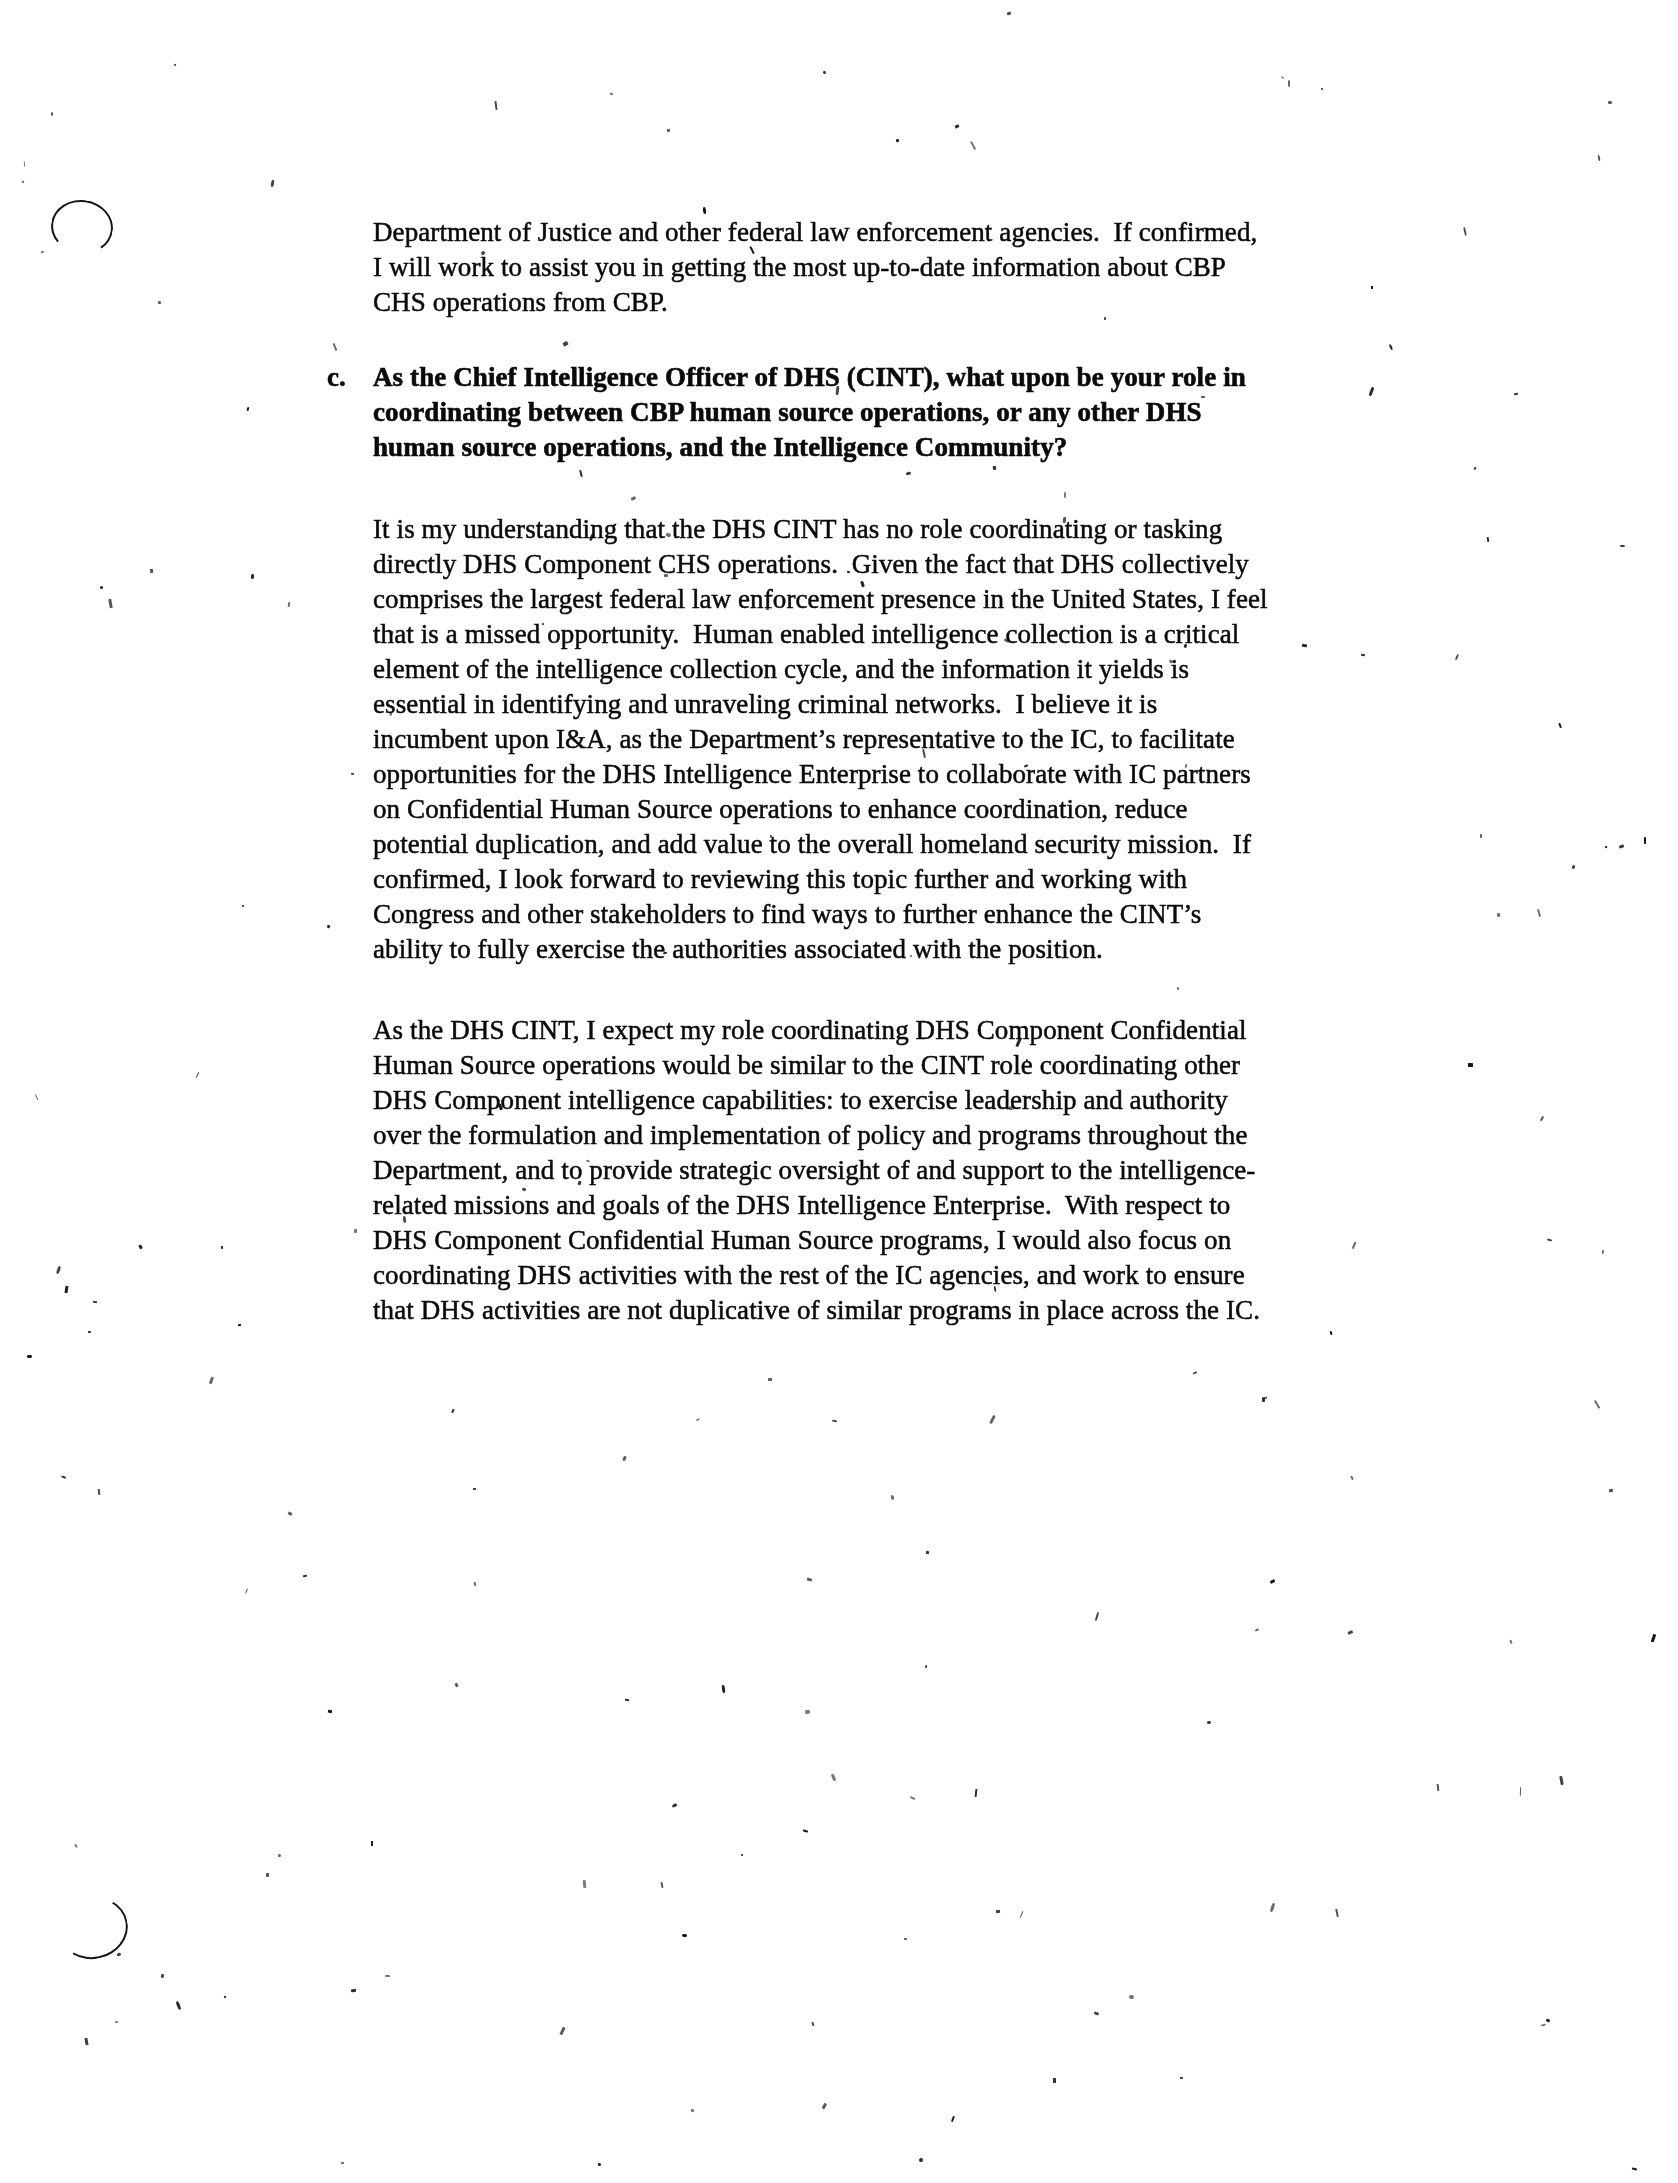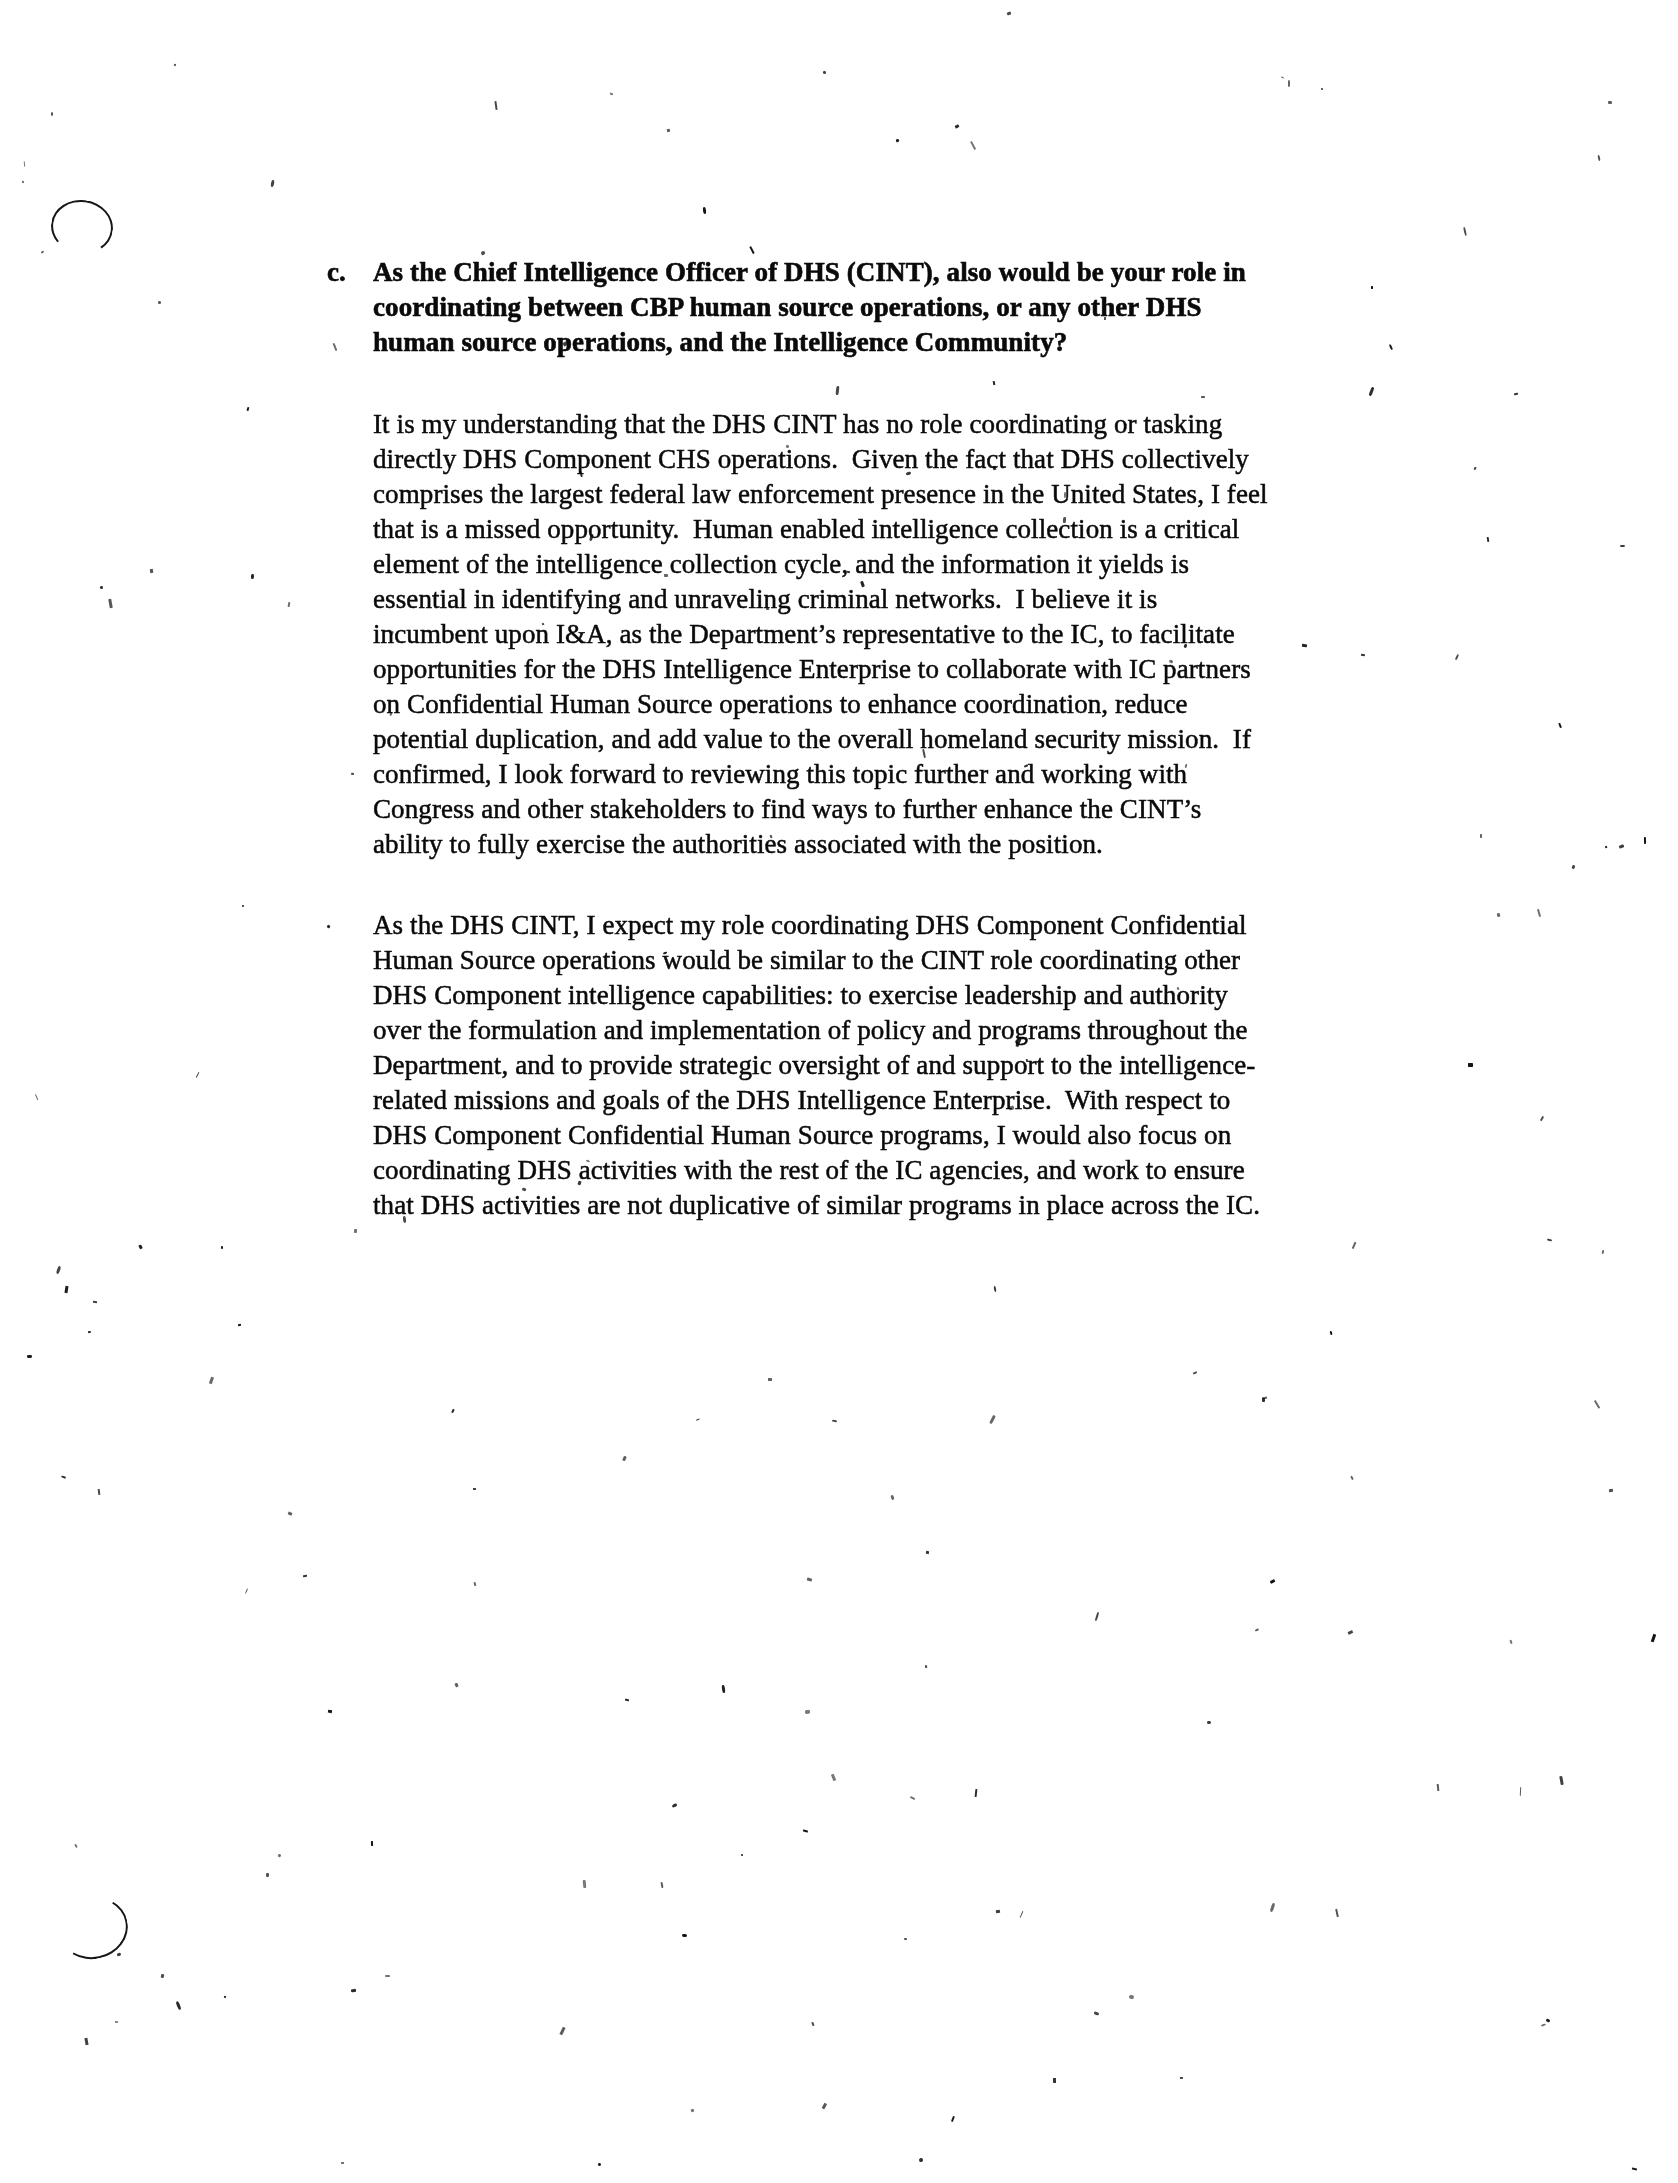--- a/index.html
+++ b/index.html
@@ -265,24 +265,27 @@
       <div class="speck" style="left: 1520px; top: 1787px; width: 1.4px; height: 8.6px; border-radius: 21%; transform: rotate(3deg); opacity: 0.71;"></div>
       <div class="speck" style="left: 1546px; top: 2019px; width: 4px; height: 3px; border-radius: 46%; transform: rotate(19deg); opacity: 0.95;"></div>
       <div class="speck" style="left: 1321px; top: 88px; width: 2.2px; height: 2.2px; border-radius: 40%; transform: rotate(-9deg); opacity: 0.8;"></div>
       <div class="speck" style="left: 1348px; top: 1631px; width: 4.6px; height: 3.4px; border-radius: 6%; transform: rotate(-25deg); opacity: 0.78;"></div>
       <div class="speck" style="left: 1302px; top: 644px; width: 4.6px; height: 3px; border-radius: 13%; transform: rotate(10deg); opacity: 0.93;"></div>
       <div class="speck" style="left: 403px; top: 1216px; width: 3.2px; height: 6.9px; border-radius: 41%; transform: rotate(-6deg); opacity: 0.75;"></div>
     </div>
 
   <div class="content">
 
+    <p class="para">Department of Justice and other federal law enforcement agencies.  If confirmed,
+I will work to assist you in getting the most up-to-date information about CBP
+CHS operations from CBP.</p>
 
     <div class="question">
       <span class="q-label">c.</span>
-      <p class="q-text">As the Chief Intelligence Officer of DHS (CINT), also would be your role in
+      <p class="q-text">As the Chief Intelligence Officer of DHS (CINT), what upon be your role in
 coordinating between CBP human source operations, or any other DHS
 human source operations, and the Intelligence Community?</p>
     </div>
 
     <p class="para ans2">It is my understanding that the DHS CINT has no role coordinating or tasking
 directly DHS Component CHS operations.  Given the fact that DHS collectively
 comprises the largest federal law enforcement presence in the United States, I feel
 that is a missed opportunity.  Human enabled intelligence collection is a critical
 element of the intelligence collection cycle, and the information it yields is
 essential in identifying and unraveling criminal networks.  I believe it is

